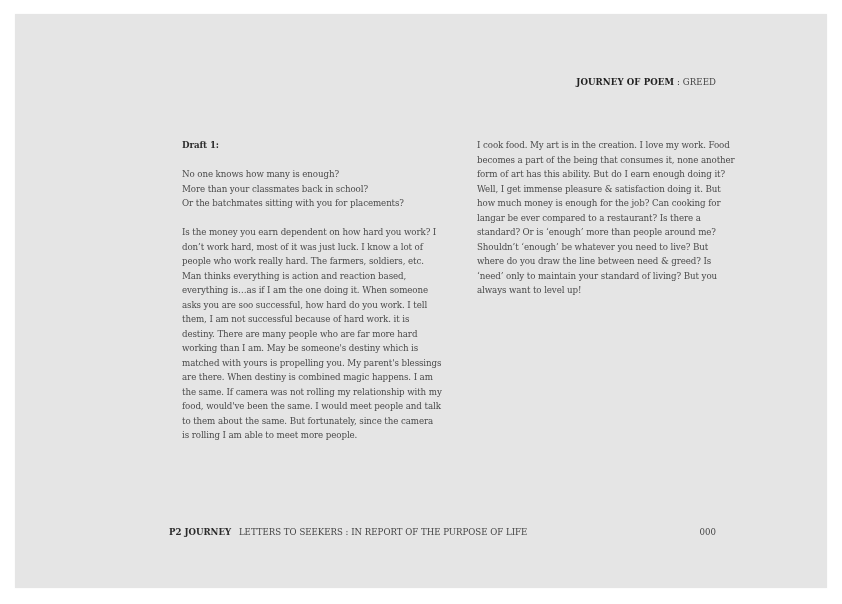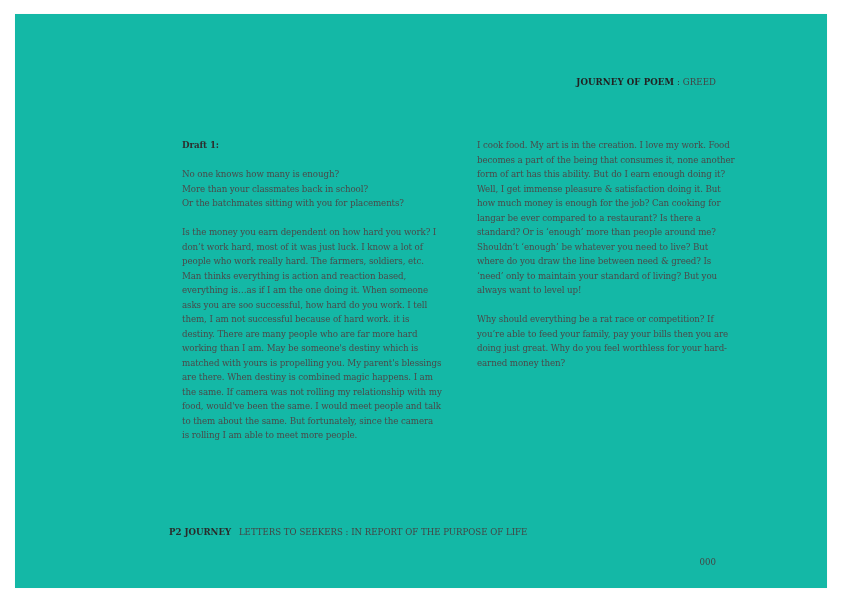--- a/index.html
+++ b/index.html
@@ -13,21 +13,21 @@
       position: relative;
       overflow: hidden;
       font-family: "DejaVu Serif", "Liberation Serif", serif;
     }
     .page {
       position: absolute;
       left: 15px;
       top: 14px;
       width: 812px;
       height: 574px;
-      background: #14b8a6;
+      background: #e5e5e5;
       box-shadow: 0 0 2px rgba(0,0,0,0.04);
     }
     .running-header {
       position: absolute;
       right: 111px;
       top: 63px;
       font-size: 8.6px;
       color: #333;
       letter-spacing: 0.1px;
       white-space: nowrap;
@@ -73,21 +73,21 @@
       white-space: nowrap;
     }
     .footer .brand {
       font-weight: bold;
       color: #2a2a2a;
       margin-right: 5px;
     }
     .page-number {
       position: absolute;
       right: 111px;
-      top: 543px;
+      top: 513px;
       font-size: 8.6px;
       color: #444;
     }
   </style>
 </head>
 <body>
 
 <div class="page">
 
   <div class="running-header">
@@ -97,21 +97,20 @@
   <div class="column col-left">
     <p class="draft-label bold">Draft 1:</p>
     <p class="para">No one knows how many is enough?
 More than your classmates back in school?
 Or the batchmates sitting with you for placements?</p>
     <p class="para">Is the money you earn dependent on how hard you work? I don’t work hard, most of it was just luck. I know a lot of people who work really hard. The farmers, soldiers, etc. Man thinks everything is action and reaction based, everything is…as if I am the one doing it. When someone asks you are soo successful, how hard do you work. I tell them, I am not successful because of hard work. it is destiny. There are many people who are far more hard working than I am. May be someone's destiny which is matched with yours is propelling you. My parent's blessings are there. When destiny is combined magic happens. I am the same. If camera was not rolling my relationship with my food, would've been the same. I would meet people and talk to them about the same. But fortunately, since the camera is rolling I am able to meet more people.</p>
   </div>
 
   <div class="column col-right">
     <p class="para">I cook food. My art is in the creation. I love my work. Food becomes a part of the being that consumes it, none another form of art has this ability. But do I earn enough doing it? Well, I get immense pleasure &amp; satisfaction doing it. But how much money is enough for the job? Can cooking for langar be ever compared to a restaurant? Is there a standard? Or is ‘enough’ more than people around me? Shouldn’t ‘enough’ be whatever you need to live? But where do you draw the line between need &amp; greed? Is ‘need’ only to maintain your standard of living? But you always want to level up!</p>
-    <p class="para">Why should everything be a rat race or competition? If you’re able to feed your family, pay your bills then you are doing just great. Why do you feel worthless for your hard-earned money then?</p>
   </div>
 
   <div class="footer">
     <span class="brand">P2 JOURNEY</span>
     <span>LETTERS TO SEEKERS : IN REPORT OF THE PURPOSE OF LIFE</span>
   </div>
 
   <div class="page-number">000</div>
 
 </div>

